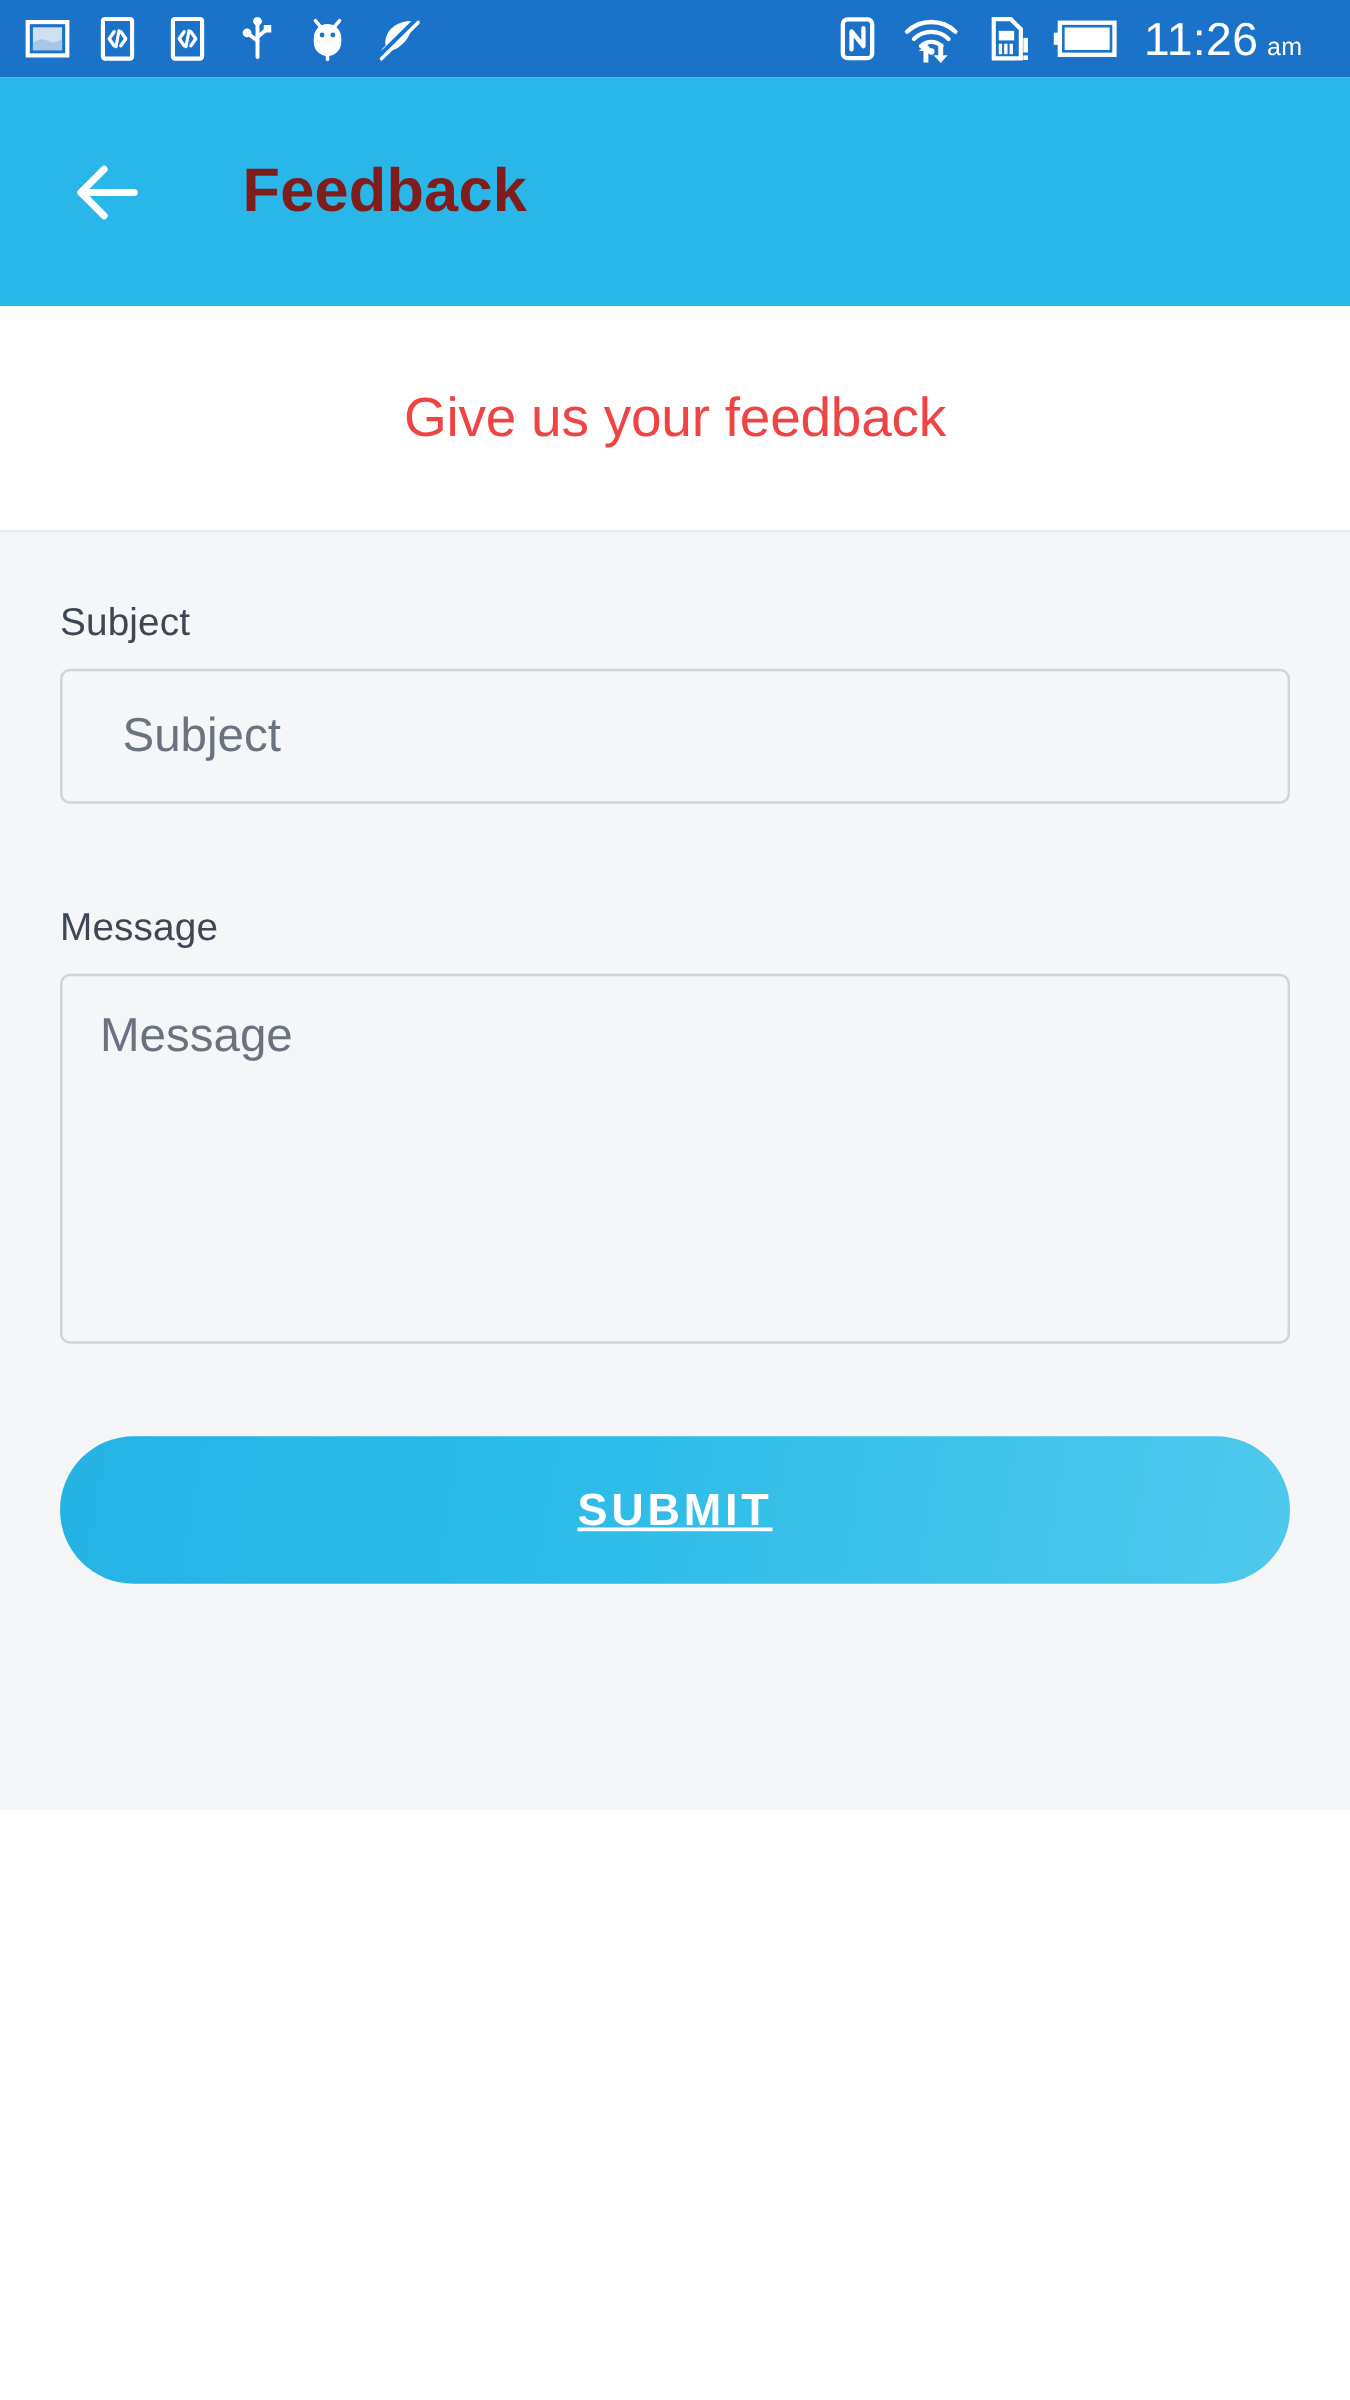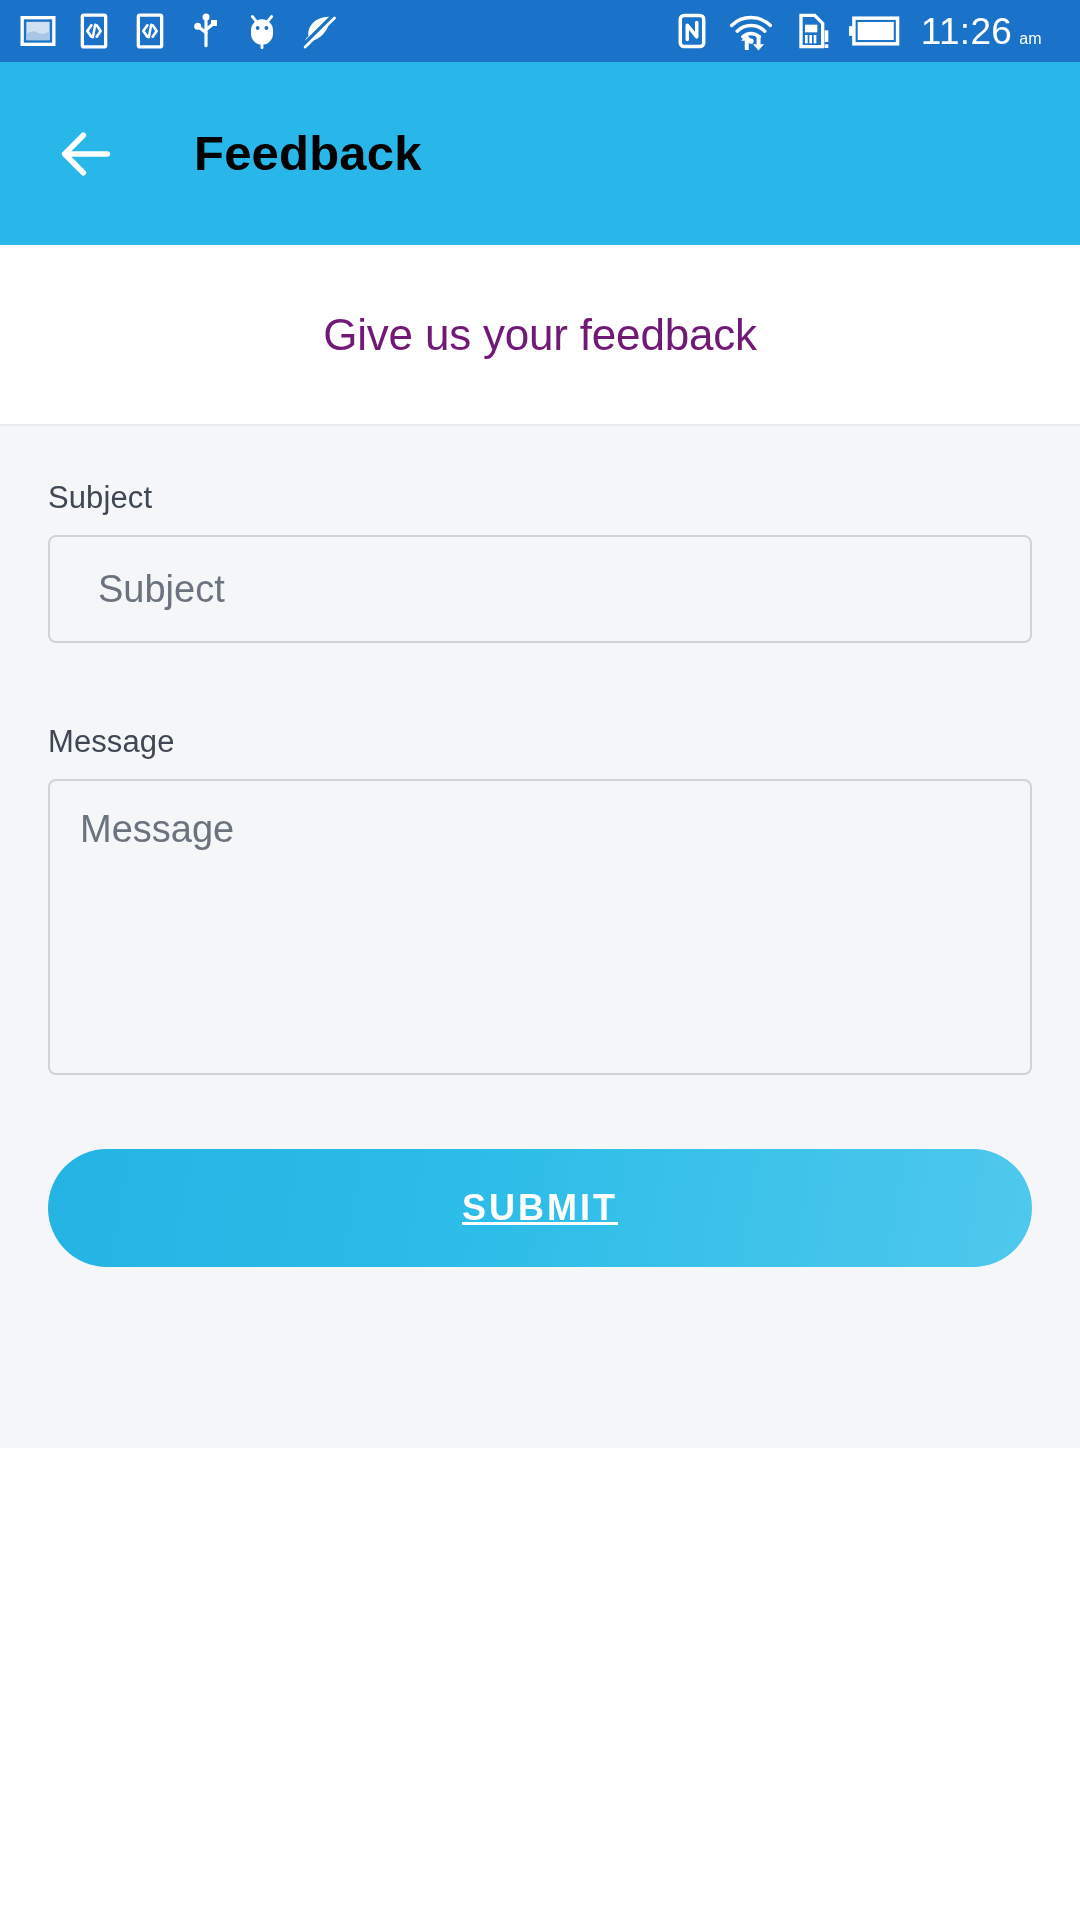--- a/index.html
+++ b/index.html
@@ -48,21 +48,21 @@
     font-size: 37px;
     line-height: 1;
     letter-spacing: 0.3px;
     color: #ffffff;
     display: flex;
     align-items: baseline;
     gap: 7px;
     margin-left: 4px;
   }
   .status-time .ampm {
-    font-size: 16px;
+    font-size: 20px;
   }
 
   
   .app-bar {
     height: 183px;
     background: #29b6e8;
     display: flex;
     align-items: center;
     padding-left: 44px;
   }
@@ -71,38 +71,38 @@
     height: 84px;
     display: flex;
     align-items: center;
     justify-content: center;
     flex: none;
     cursor: pointer;
   }
   .app-bar-title {
     font-size: 49px;
     font-weight: bold;
-    color: #000000;
+    color: #7f1d1d;
     margin-left: 66px;
     letter-spacing: 0.2px;
     line-height: 1;
   }
 
   
   .heading-block {
     background: #ffffff;
     height: 181px;
     display: flex;
     align-items: center;
     justify-content: center;
     border-bottom: 2px solid #e9ecef;
   }
   .heading-text {
     font-size: 44px;
-    color: #701a75;
+    color: #ef4444;
     letter-spacing: -0.2px;
     text-align: center;
     line-height: 1;
   }
 
   
   .form-section {
     background: #f4f6f8;
     padding: 56px 48px 72px 48px;
     height: 1022px;

